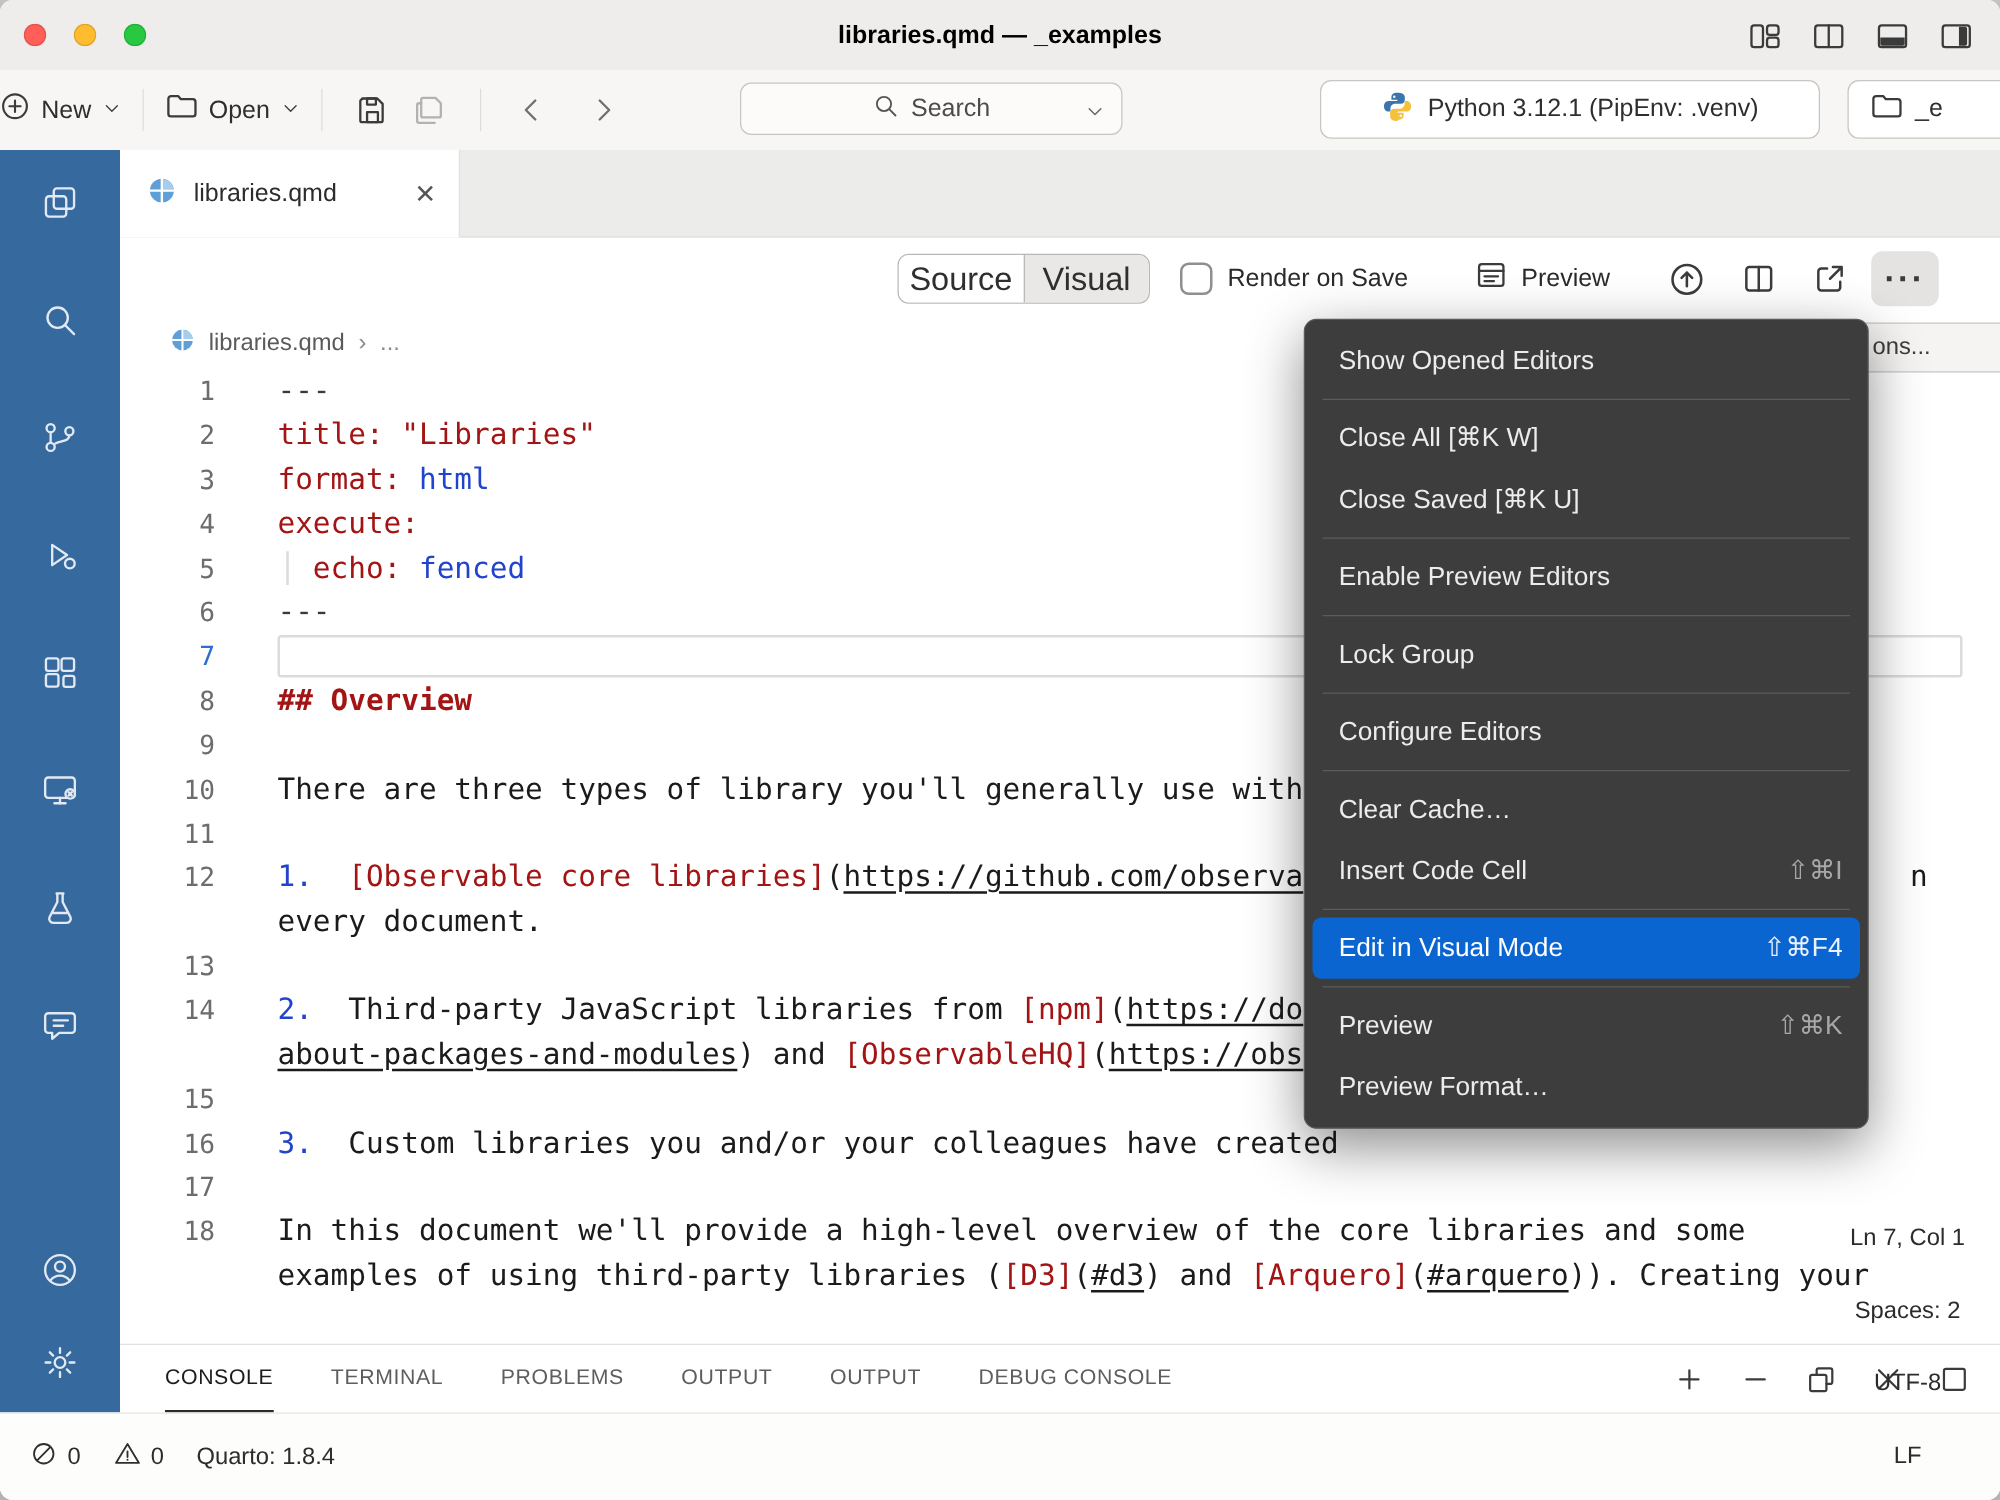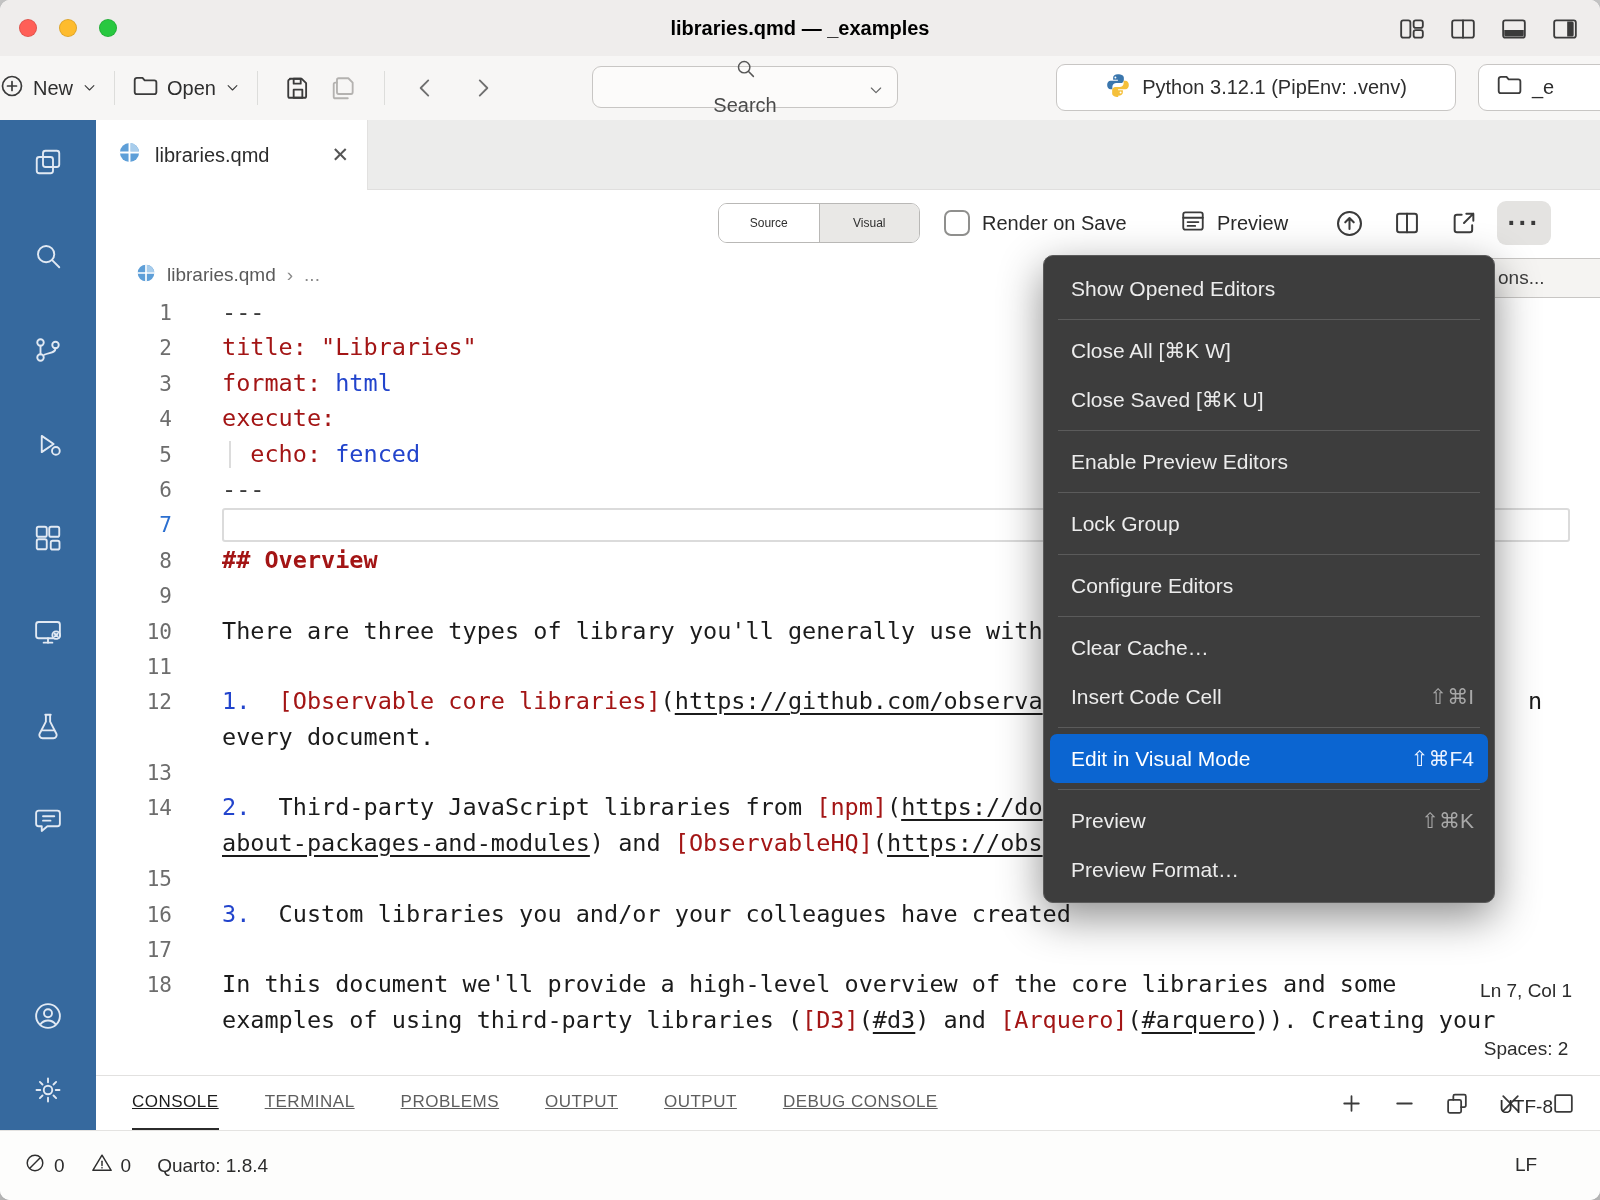--- a/index.html
+++ b/index.html
@@ -14,40 +14,40 @@
   .title{position:absolute;left:0;right:0;top:0;height:56px;display:flex;align-items:center;justify-content:center;font-size:20px;font-weight:600;color:#000000;}
   .winctl{position:absolute;right:22px;top:15px;display:flex;gap:24px;}
   .winctl .wbtn{width:27px;height:27px;display:flex;align-items:center;justify-content:center;}
 
   
   .toolbar{position:absolute;top:56px;left:0;right:0;height:64px;background:#f7f6f5;border-bottom:1px solid #dddcda;}
   .tb-left{position:absolute;left:0;top:0;height:64px;display:flex;align-items:center;}
   .tb-btn{display:flex;align-items:center;gap:9px;font-size:20px;color:#2e2e2e;}
   .vsep{width:1px;height:34px;background:#dddddb;margin:0 17px;}
   .icgap{margin:0 10px;display:flex;align-items:center;}
-  .search{position:absolute;left:592px;top:10px;width:306px;height:42px;border:1px solid #c8c6c4;border-radius:9px;background:#fcfbfa;display:flex;align-items:center;justify-content:center;gap:10px;font-size:20px;color:#4b4b4b;box-sizing:border-box;flex-direction:column;}
+  .search{position:absolute;left:592px;top:10px;width:306px;height:42px;border:1px solid #c8c6c4;border-radius:9px;background:#fcfbfa;display:flex;align-items:center;justify-content:center;gap:10px;font-size:20px;color:#4b4b4b;box-sizing:border-box;}
   .search .chev{position:absolute;right:13px;top:13px;}
   .interp{position:absolute;left:1056px;top:8px;width:400px;height:47px;border:1px solid #c8c6c4;border-radius:9px;background:#fff;display:flex;align-items:center;justify-content:center;gap:11px;font-size:20px;color:#2e2e2e;box-sizing:border-box;}
   .wsbtn{position:absolute;left:1478px;top:8px;width:170px;height:47px;border:1px solid #c8c6c4;border-radius:9px;background:#fff;display:flex;align-items:center;gap:10px;padding-left:17px;font-size:20px;color:#2e2e2e;box-sizing:border-box;}
 
   
   .activitybar{position:absolute;top:120px;left:0;width:96px;bottom:70px;background:#36699E;}
   .ab-top{position:absolute;top:20px;left:0;width:96px;display:flex;flex-direction:column;align-items:center;gap:50px;}
   .ab-bottom{position:absolute;bottom:18px;left:0;width:96px;display:flex;flex-direction:column;align-items:center;gap:30px;}
   .abtn{width:44px;height:44px;display:flex;align-items:center;justify-content:center;opacity:.96;}
   .abtn svg{stroke:#e9eff7;fill:none;stroke-width:1.5;stroke-linecap:round;stroke-linejoin:round;}
 
   
   .tabstrip{position:absolute;left:96px;top:120px;right:0;height:70px;background:#ececeb;border-bottom:1px solid #e0dfde;box-sizing:border-box;}
   .tab{position:absolute;left:0;top:0;width:272px;height:70px;background:#fff;border-right:1px solid #e2e1e0;display:flex;align-items:center;gap:14px;padding:0 18px 0 22px;font-size:20px;color:#2c2c2c;box-sizing:border-box;z-index:2;}
   .tab .close{margin-left:auto;color:#555;font-size:21px;}
 
   
   .edtoolbar{position:absolute;left:96px;top:191px;right:0;height:64px;background:#fff;}
-  .seg{position:absolute;left:622px;top:12px;width:202px;height:40px;border:1px solid #b9b8b6;border-radius:9px;display:flex;overflow:hidden;font-size:12px;color:#2f2f2f;box-sizing:border-box;}
+  .seg{position:absolute;left:622px;top:12px;width:202px;height:40px;border:1px solid #b9b8b6;border-radius:9px;display:flex;overflow:hidden;font-size:26px;color:#2f2f2f;box-sizing:border-box;}
   .seg .s1{flex:1;display:flex;align-items:center;justify-content:center;background:#fff;}
   .seg .s2{flex:1;display:flex;align-items:center;justify-content:center;background:#e9e8e6;border-left:1px solid #b9b8b6;}
   .chk{position:absolute;left:848px;top:19px;width:26px;height:26px;border:2px solid #8f8f8d;border-radius:7px;background:#fff;box-sizing:border-box;}
   .chklabel{position:absolute;left:886px;top:0;height:64px;display:flex;align-items:center;font-size:20px;color:#2a2a2a;}
   .prevbtn{position:absolute;left:1084px;top:0;height:64px;display:flex;align-items:center;gap:11px;font-size:20px;color:#2a2a2a;}
   .edicon{position:absolute;top:16px;width:32px;height:32px;display:flex;align-items:center;justify-content:center;}
   .edicon svg{stroke:#3b3b3b;fill:none;stroke-width:1.7;stroke-linecap:round;stroke-linejoin:round;}
   .pub{left:1237px;} .split{left:1295px;} .ext{left:1352px;}
   .more{position:absolute;left:1401px;top:10px;width:54px;height:44px;background:#e4e3e1;border-radius:9px;display:flex;align-items:center;justify-content:center;font-size:27px;letter-spacing:2px;color:#3a3a3a;font-weight:bold;}
 
@@ -80,21 +80,21 @@
   .menu-item.active{background:#0B65D1;border-radius:7px;margin:0 6px;padding:0 14px 0 21px;color:#fff;}
   .menu-item.active .mi-key{color:#eaf2ff;}
   .menu-sep{height:1px;background:#5b5b5b;margin:6px 14px;}
 
   
   .tooltipp{position:absolute;left:1455px;top:258px;width:160px;height:40px;background:#f5f4f2;border:1px solid #c8c6c4;border-radius:7px;z-index:40;display:flex;align-items:center;padding-left:42px;font-size:19px;color:#3c3c3c;box-sizing:border-box;}
 
   
   .panel{position:absolute;left:96px;top:1075px;right:0;height:55px;background:#fff;border-top:1px solid #e2e1e0;box-sizing:border-box;}
   .ptabs{display:flex;gap:46px;padding-left:36px;height:100%;align-items:stretch;}
-  .ptab{font-size:17px;letter-spacing:.5px;color:#5e5e5e;display:flex;align-items:center;border-bottom:2.5px solid transparent;box-sizing:border-box;text-decoration:underline;}
+  .ptab{font-size:17px;letter-spacing:.5px;color:#5e5e5e;display:flex;align-items:center;border-bottom:2.5px solid transparent;box-sizing:border-box;}
   .ptab.active{color:#1c1c1c;border-bottom-color:#2b2b2b;}
   .pacts{position:absolute;right:24px;top:0;height:100%;display:flex;align-items:center;gap:27px;}
   .pacts .pbtn{width:26px;height:26px;display:flex;align-items:center;justify-content:center;}
   .pacts svg{stroke:#3b3b3b;fill:none;stroke-width:1.7;stroke-linecap:round;stroke-linejoin:round;}
 
   
   .statusbar{position:absolute;left:0;top:1130px;right:0;height:70px;background:#fdfdfc;border-top:1px solid #e4e3e1;display:flex;align-items:center;font-size:19px;color:#2c2c2c;box-sizing:border-box;}
   .sb-left{display:flex;align-items:center;gap:26px;padding-left:24px;}
   .sb-right{margin-left:auto;display:flex;align-items:center;gap:36px;padding-right:28px;flex-direction:column;}
   .sb-item{display:flex;align-items:center;gap:8px;white-space:nowrap;}

